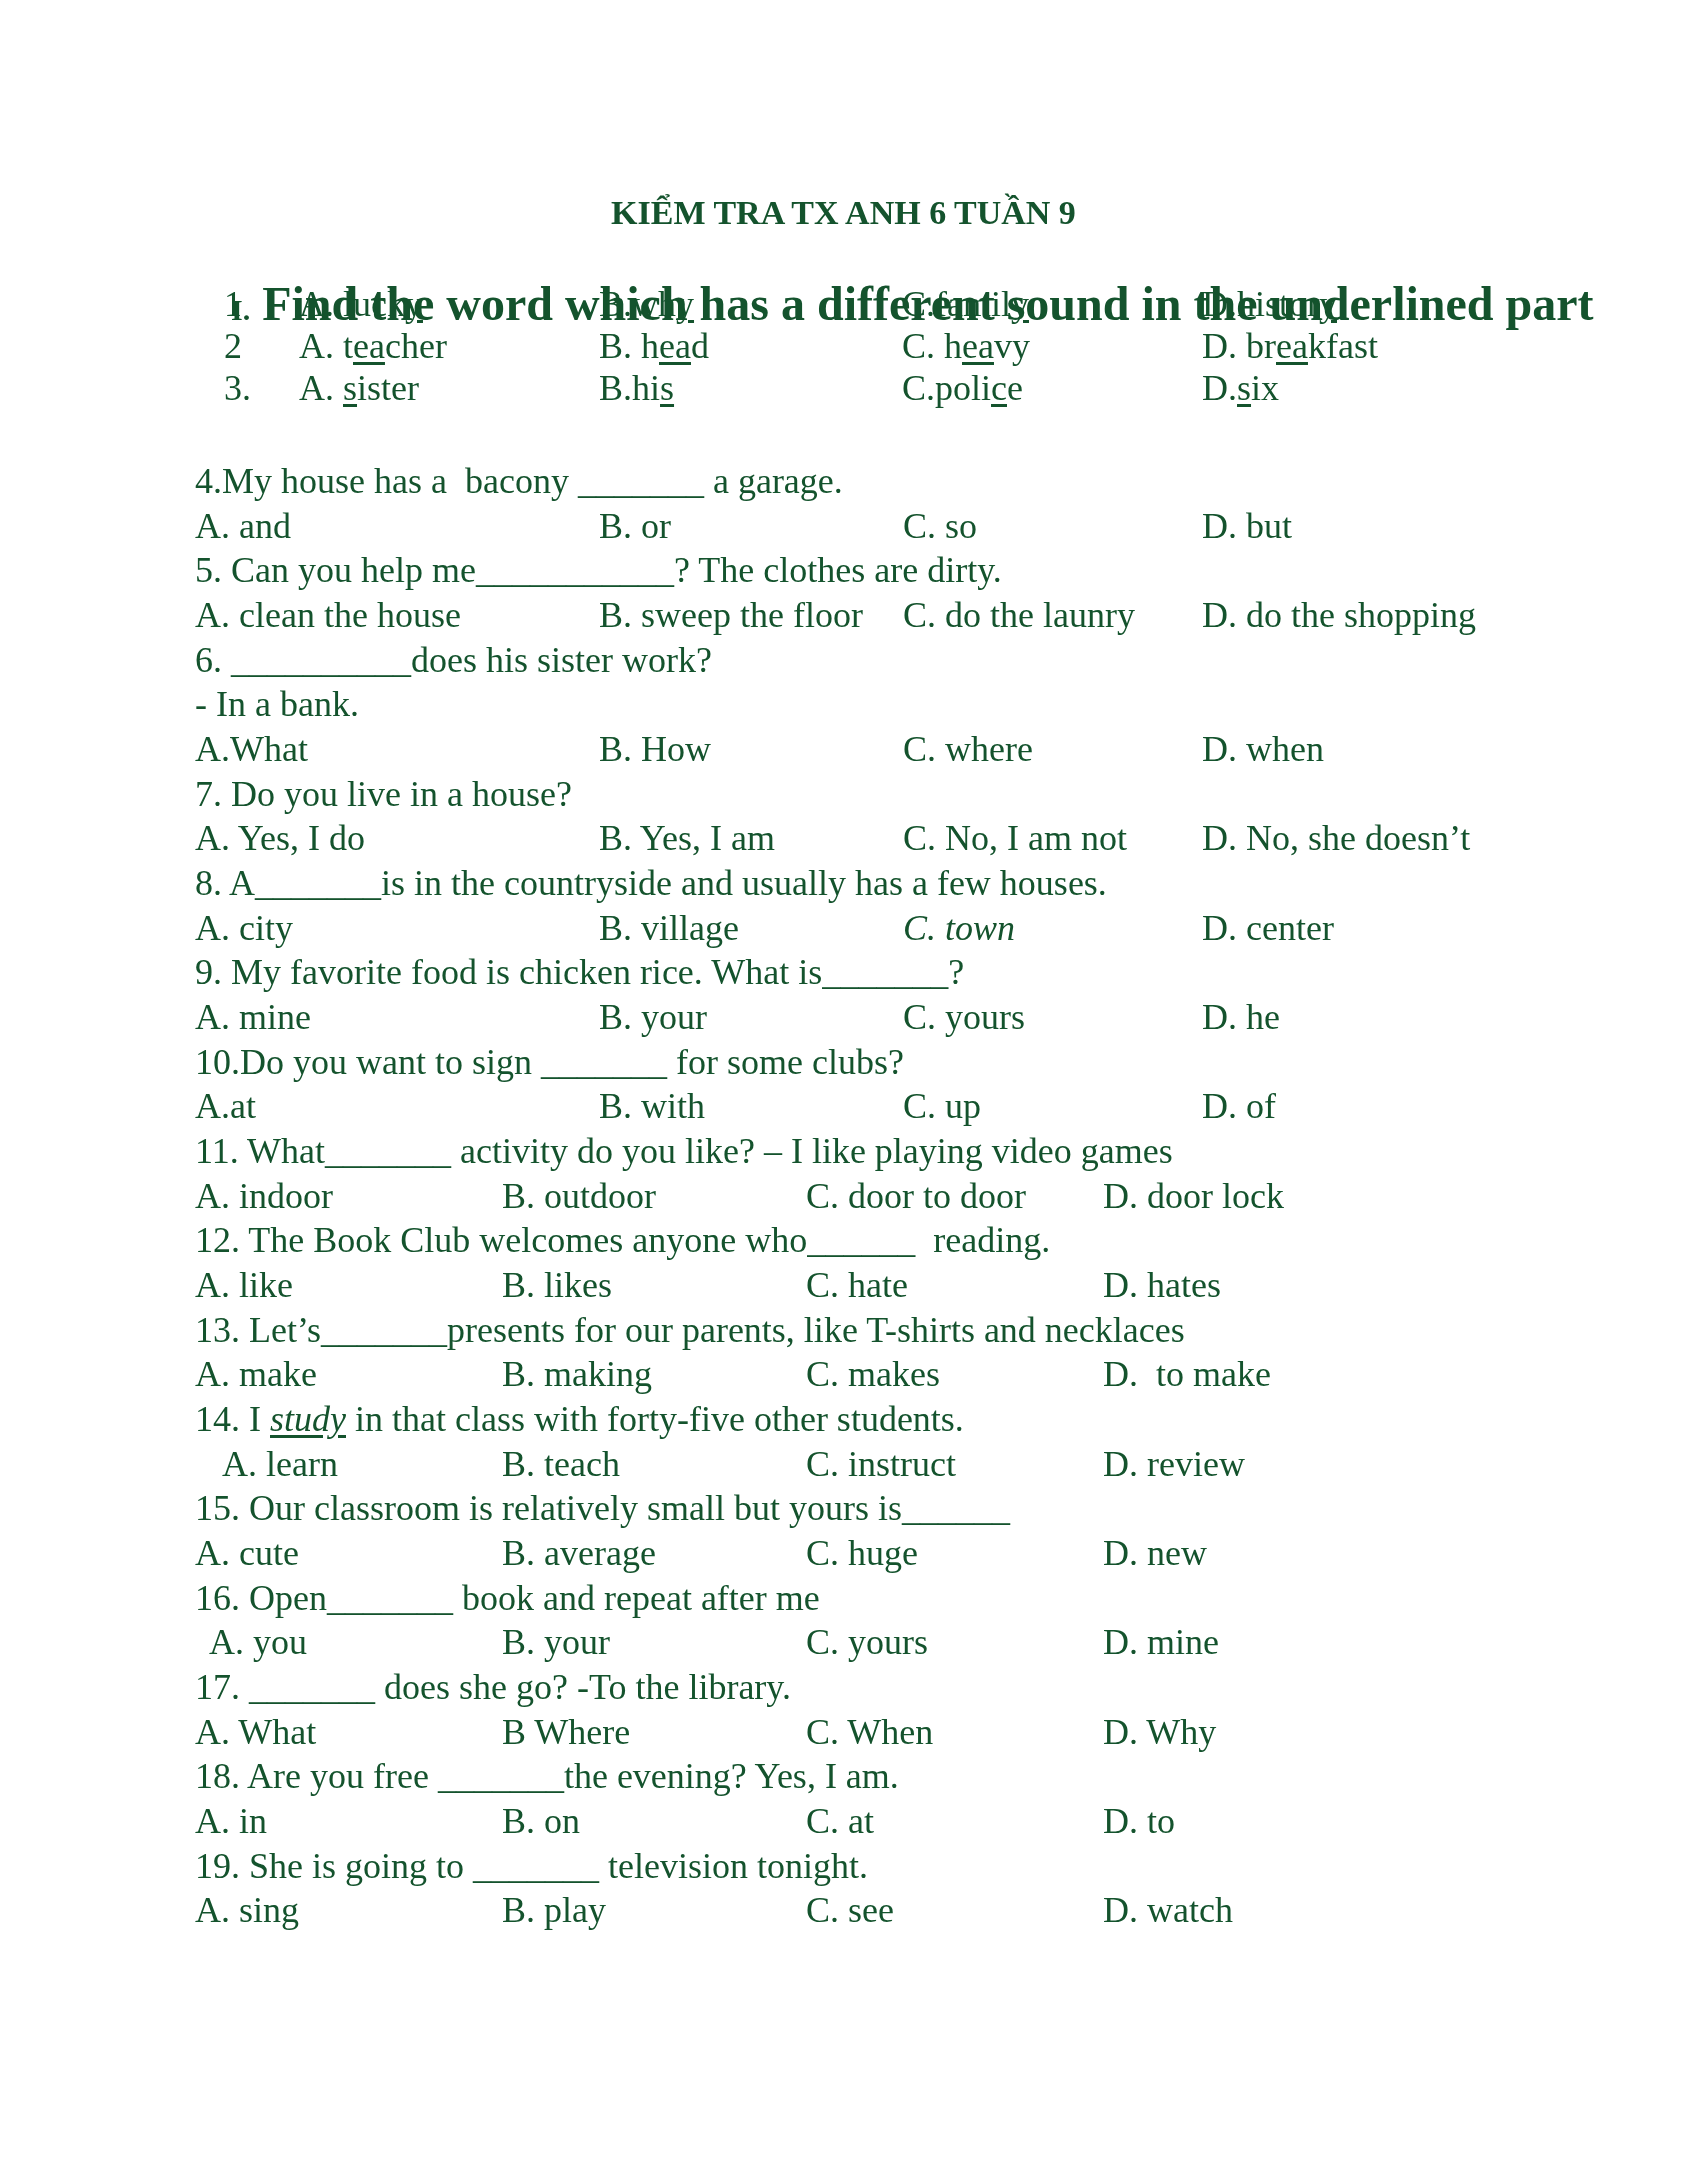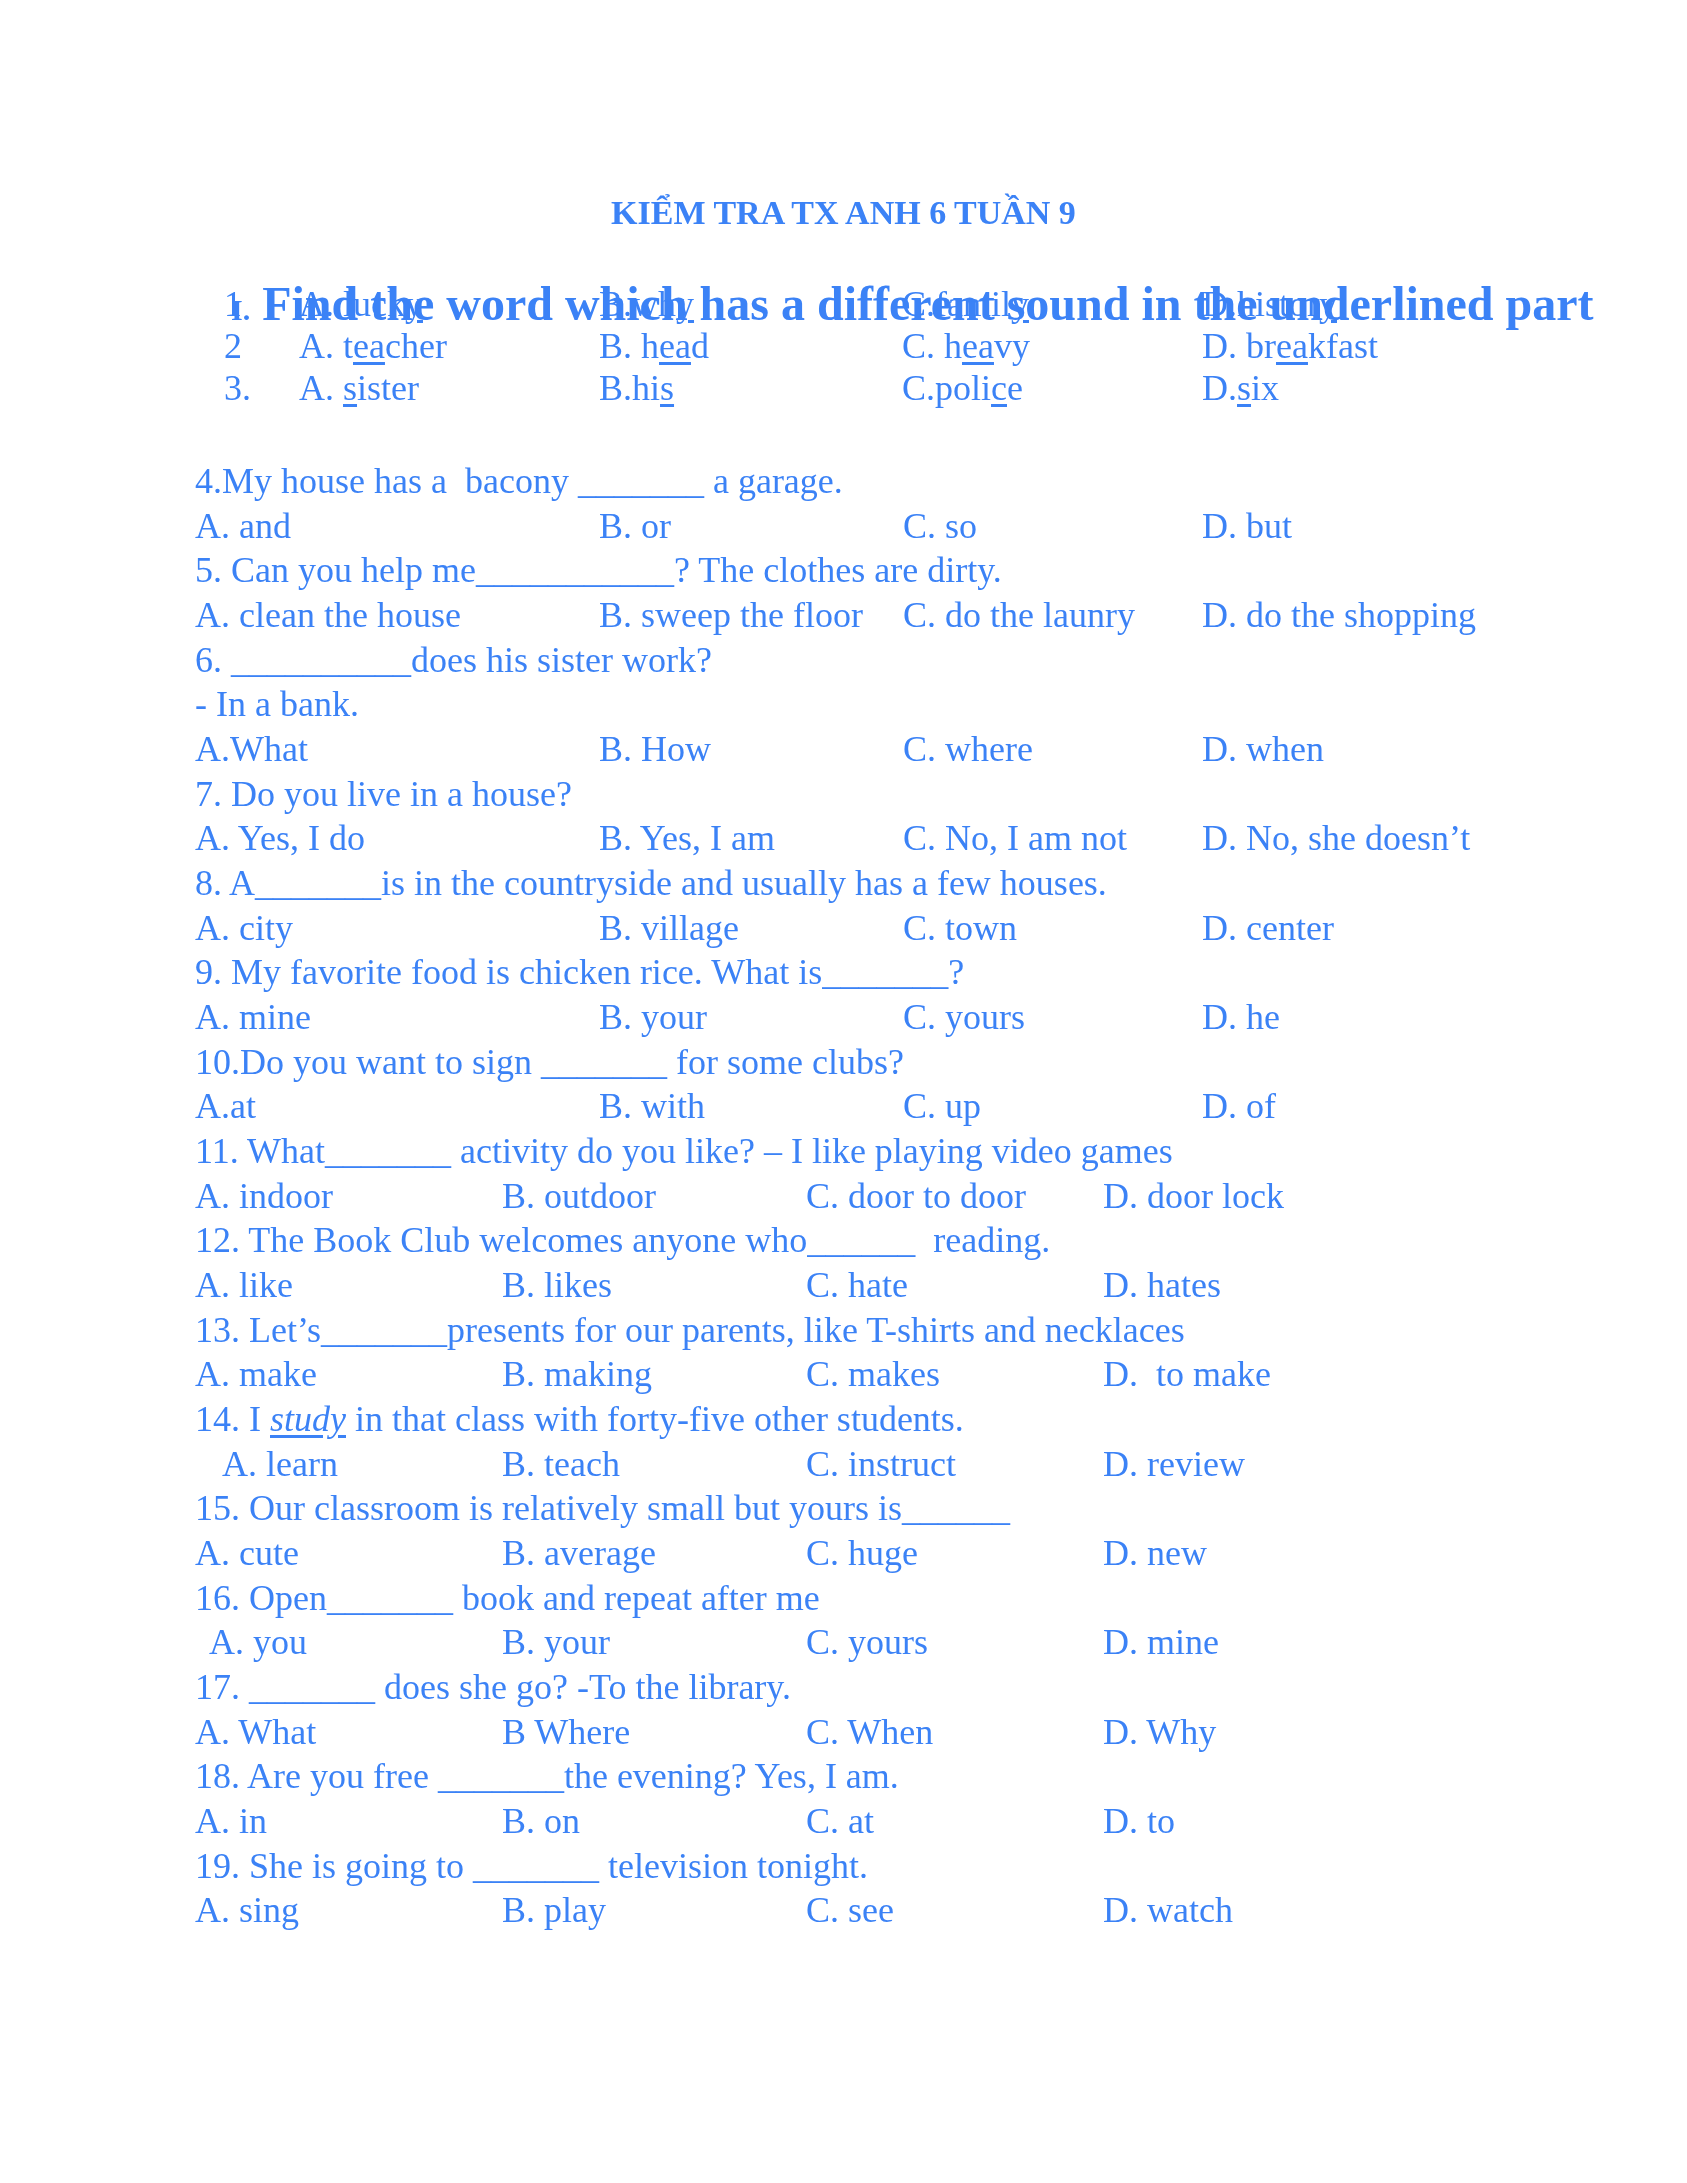--- a/index.html
+++ b/index.html
@@ -1,19 +1,19 @@
 <!DOCTYPE html>
 <html style="font-size:10.6px"><head>
 <meta charset="utf-8">
 <style>
   html,body{margin:0;padding:0;background:#e8e8e8;}
   .page{
     position:relative;
     width:1687px;height:2183px;
-    background:#ffffff;color:#3b82f6;
+    background:#ffffff;color:#14532d;
     font-family:"Liberation Serif", serif;
     font-size:36px;
     overflow:hidden;
   }
   .line{position:absolute;left:195px;right:79px;height:45px;line-height:44px;white-space:pre;}
   .abs-row{position:absolute;left:0;right:0;height:42px;line-height:42px;}
   .cell{position:absolute;white-space:pre;}
   .title{
     position:absolute;top:191px;left:195px;right:195px;
     text-align:center;font-weight:bold;font-size:34px;line-height:44px;white-space:pre;
@@ -65,21 +65,21 @@
       <div class="line" style="top: 459px;"><span>4.My house has a  bacony _______ a garage.</span><span class="emu"></span><span></span></div>
       <div class="line" style="top: 504px;"><span class="cell" style="left: 0px;">A. and</span><span class="cell" style="left: 404px;">B. or</span><span class="cell" style="left: 708px;">C. so</span><span class="cell" style="left: 1007px;">D. but</span></div>
       <div class="line" style="top: 548px;"><span>5. Can you help me___________? The clothes are dirty.</span><span class="emu"></span><span></span></div>
       <div class="line" style="top: 593px;"><span class="cell" style="left: 0px;">A. clean the house</span><span class="cell" style="left: 404px;">B. sweep the floor</span><span class="cell" style="left: 708px;">C. do the launry</span><span class="cell" style="left: 1007px;">D. do the shopping</span></div>
       <div class="line" style="top: 638px;"><span>6. __________does his sister work?</span><span class="emu"></span><span></span></div>
       <div class="line" style="top: 682px;"><span>- In a bank.</span></div>
       <div class="line" style="top: 727px;"><span class="cell" style="left: 0px;">A.What</span><span class="cell" style="left: 404px;">B. How</span><span class="cell" style="left: 708px;">C. where</span><span class="cell" style="left: 1007px;">D. when</span></div>
       <div class="line" style="top: 772px;"><span>7. Do you live in a house?</span><span class="emu"></span><span></span></div>
       <div class="line" style="top: 816px;"><span class="cell" style="left: 0px;">A. Yes, I do</span><span class="cell" style="left: 404px;">B. Yes, I am</span><span class="cell" style="left: 708px;">C. No, I am not</span><span class="cell" style="left: 1007px;">D. No, she doesn’t</span></div>
       <div class="line" style="top: 861px;"><span>8. A_______is in the countryside and usually has a few houses.</span><span class="emu"></span><span></span></div>
-      <div class="line" style="top: 906px;"><span class="cell" style="left: 0px;">A. city</span><span class="cell" style="left: 404px;">B. village</span><span class="cell" style="left: 708px;">C. town</span><span class="cell" style="left: 1007px;">D. center</span></div>
+      <div class="line" style="top: 906px;"><span class="cell" style="left: 0px;">A. city</span><span class="cell" style="left: 404px;">B. village</span><span class="cell" style="left: 708px; font-style: italic;">C. town</span><span class="cell" style="left: 1007px;">D. center</span></div>
       <div class="line" style="top: 950px;"><span>9. My favorite food is chicken rice. What is_______?</span><span class="emu"></span><span></span></div>
       <div class="line" style="top: 995px;"><span class="cell" style="left: 0px;">A. mine</span><span class="cell" style="left: 404px;">B. your</span><span class="cell" style="left: 708px;">C. yours</span><span class="cell" style="left: 1007px;">D. he</span></div>
       <div class="line" style="top: 1040px;"><span>10.Do you want to sign _______ for some clubs?</span><span class="emu"></span><span></span></div>
       <div class="line" style="top: 1084px;"><span class="cell" style="left: 0px;">A.at</span><span class="cell" style="left: 404px;">B. with</span><span class="cell" style="left: 708px;">C. up</span><span class="cell" style="left: 1007px;">D. of</span></div>
       <div class="line" style="top: 1129px;"><span>11. What_______ activity do you like? – I like playing video games</span><span class="emu"></span><span></span></div>
       <div class="line" style="top: 1174px;"><span class="cell" style="left: 0px;">A. indoor</span><span class="cell" style="left: 307px;">B. outdoor</span><span class="cell" style="left: 611px;">C. door to door</span><span class="cell" style="left: 908px;">D. door lock</span></div>
       <div class="line" style="top: 1218px;"><span>12. The Book Club welcomes anyone who______  reading.</span><span class="emu"></span><span></span></div>
       <div class="line" style="top: 1263px;"><span class="cell" style="left: 0px;">A. like</span><span class="cell" style="left: 307px;">B. likes</span><span class="cell" style="left: 611px;">C. hate</span><span class="cell" style="left: 908px;">D. hates</span></div>
       <div class="line" style="top: 1308px;"><span>13. Let’s_______presents for our parents, like T-shirts and necklaces</span><span class="emu"></span><span></span></div>
       <div class="line" style="top: 1352px;"><span class="cell" style="left: 0px;">A. make</span><span class="cell" style="left: 307px;">B. making</span><span class="cell" style="left: 611px;">C. makes</span><span class="cell" style="left: 908px;">D.  to make</span></div>

